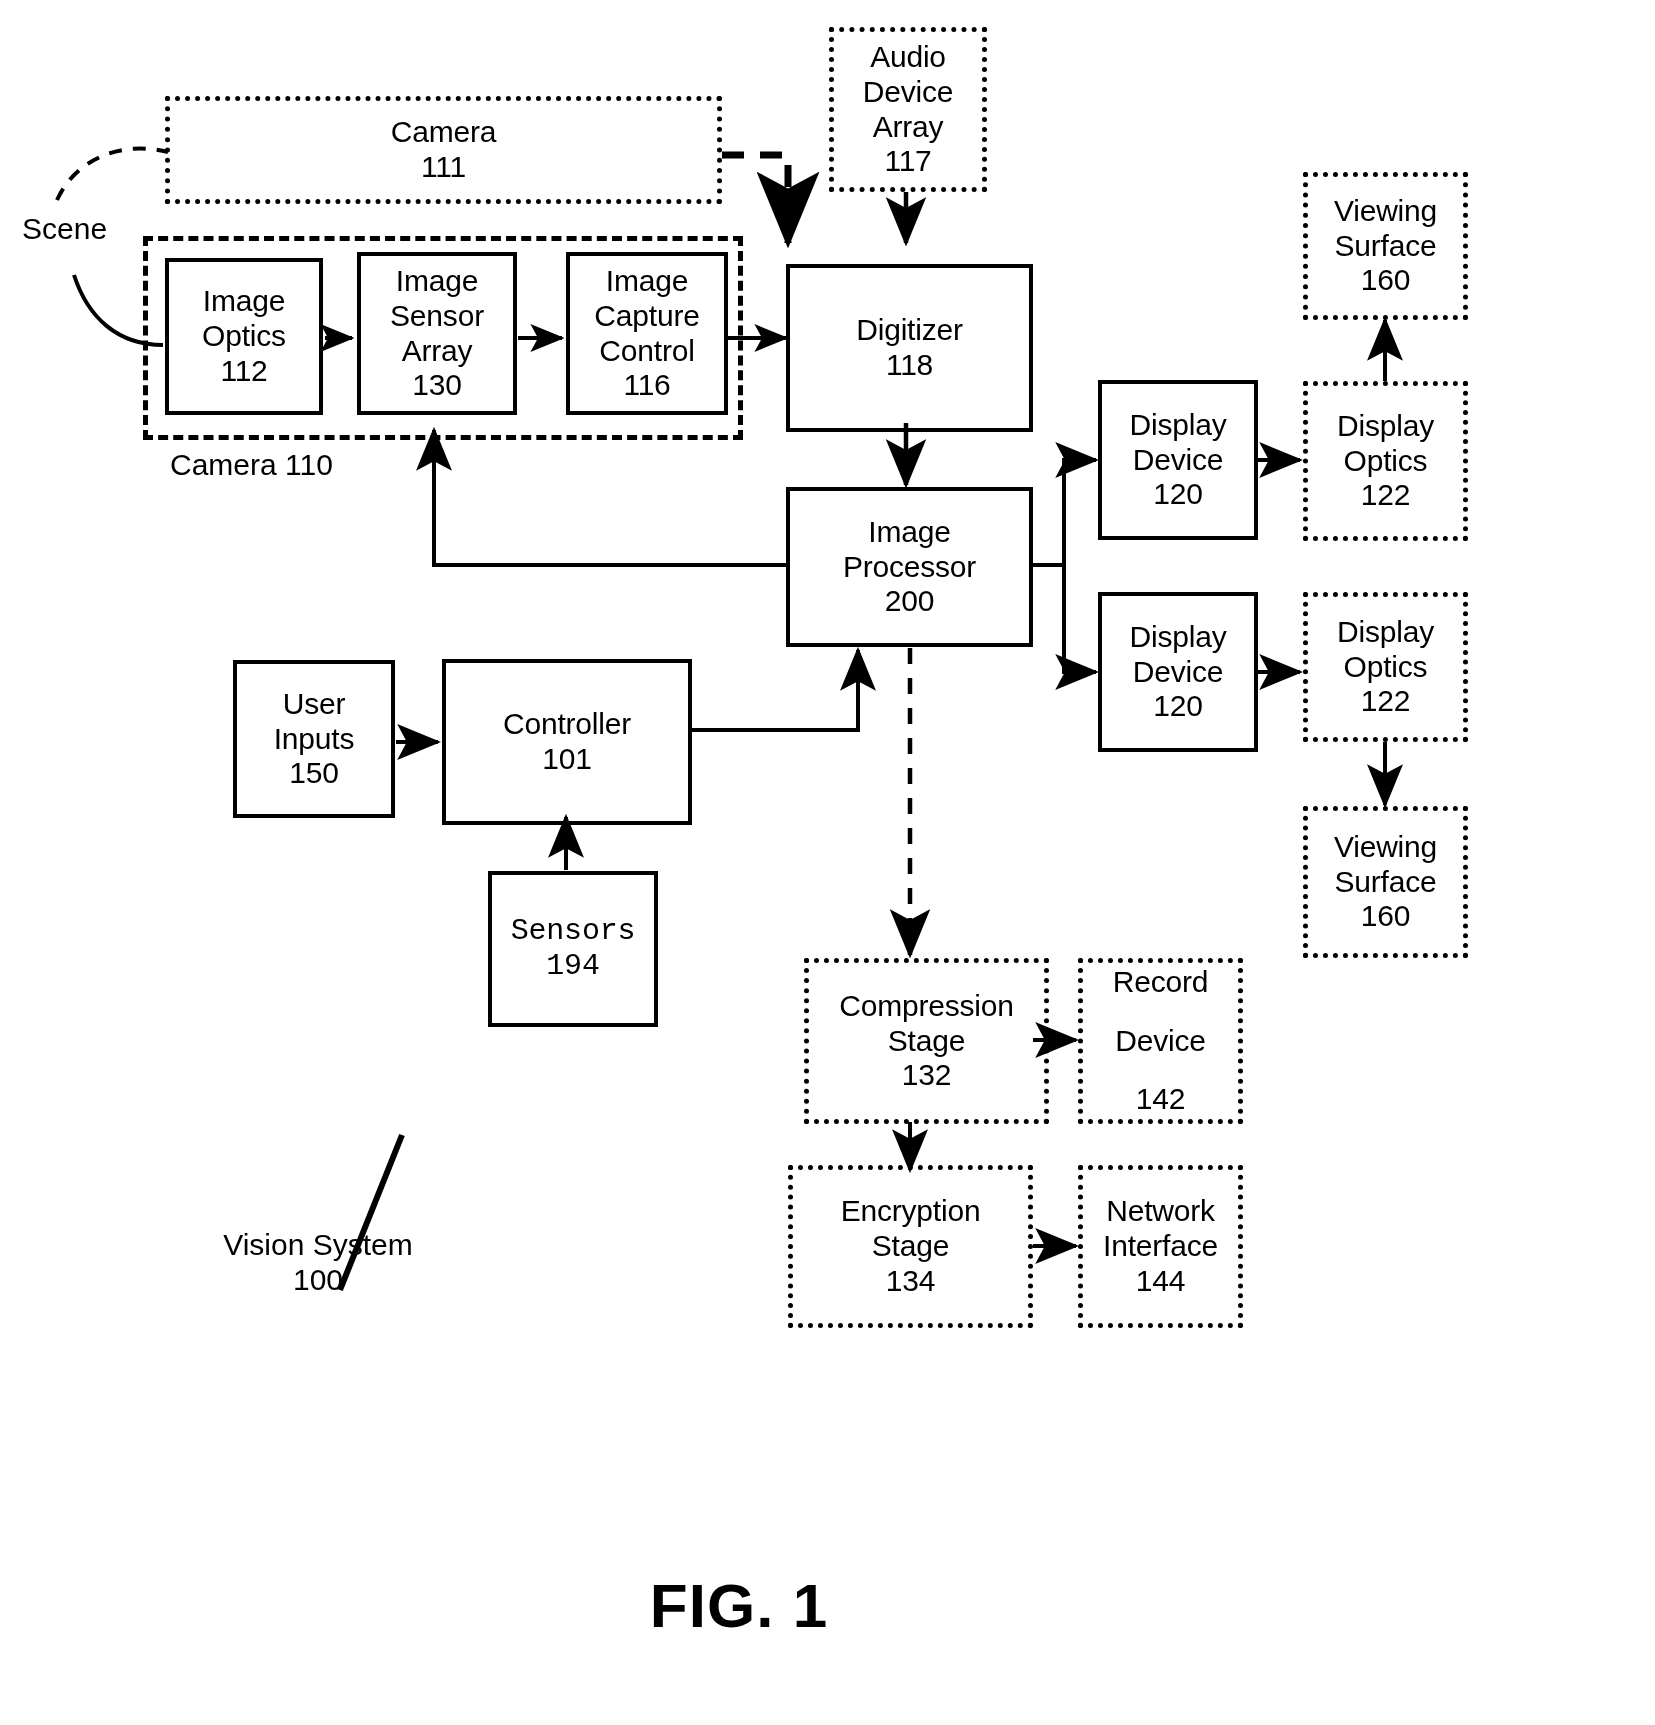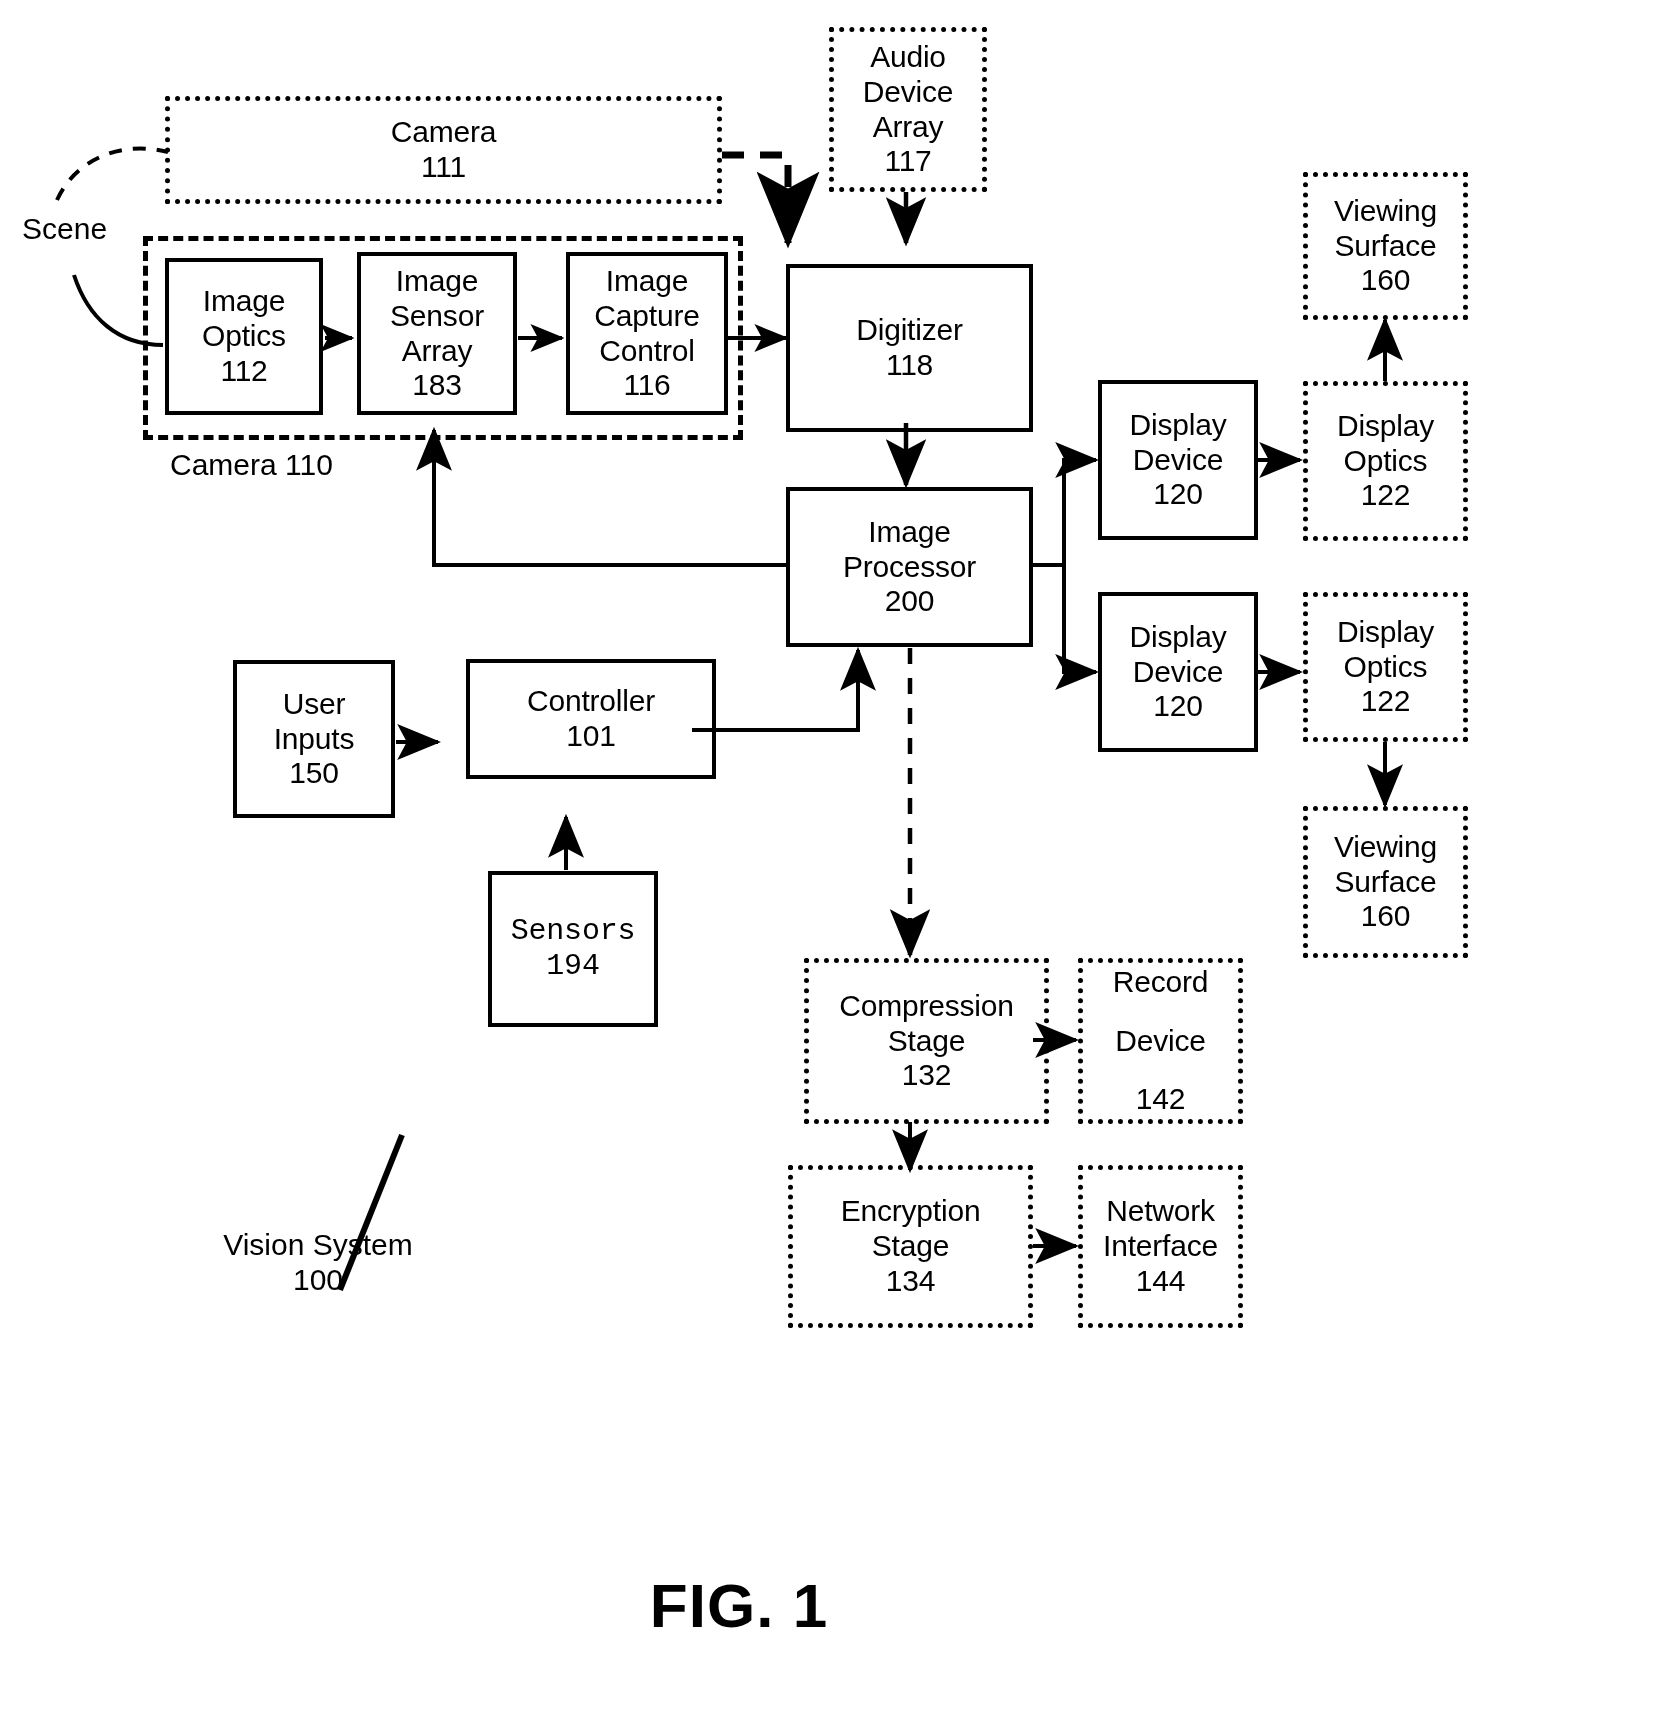--- a/index.html
+++ b/index.html
@@ -174,21 +174,21 @@
   <div class="blk solid" style="left:165px; top:258px; width:158px; height:157px;">
     <span class="ln">Image</span>
     <span class="ln">Optics</span>
     <span class="ln">112</span>
   </div>
 
   <div class="blk solid" style="left:357px; top:252px; width:160px; height:163px;">
     <span class="ln">Image</span>
     <span class="ln">Sensor</span>
     <span class="ln">Array</span>
-    <span class="ln">183</span>
+    <span class="ln">130</span>
   </div>
 
   <div class="blk solid" style="left:566px; top:252px; width:162px; height:163px;">
     <span class="ln">Image</span>
     <span class="ln">Capture</span>
     <span class="ln">Control</span>
     <span class="ln">116</span>
   </div>
 
   <div class="blk solid" style="left:786px; top:264px; width:247px; height:168px;">
@@ -237,21 +237,21 @@
     <span class="ln">Surface</span>
     <span class="ln">160</span>
   </div>
 
   <div class="blk solid" style="left:233px; top:660px; width:162px; height:158px;">
     <span class="ln">User</span>
     <span class="ln">Inputs</span>
     <span class="ln">150</span>
   </div>
 
-  <div class="blk solid" style="left:466px; top:659px; width:250px; height:120px;">
+  <div class="blk solid" style="left:442px; top:659px; width:250px; height:166px;">
     <span class="ln">Controller</span>
     <span class="ln">101</span>
   </div>
 
   <div class="blk solid" style="left:488px; top:871px; width:170px; height:156px;font-family:Liberation Mono, monospace;">
     <span class="ln">Sensors</span>
     <span class="ln">194</span>
   </div>
 
   <div class="blk dotted" style="left:804px; top:958px; width:245px; height:166px;">

